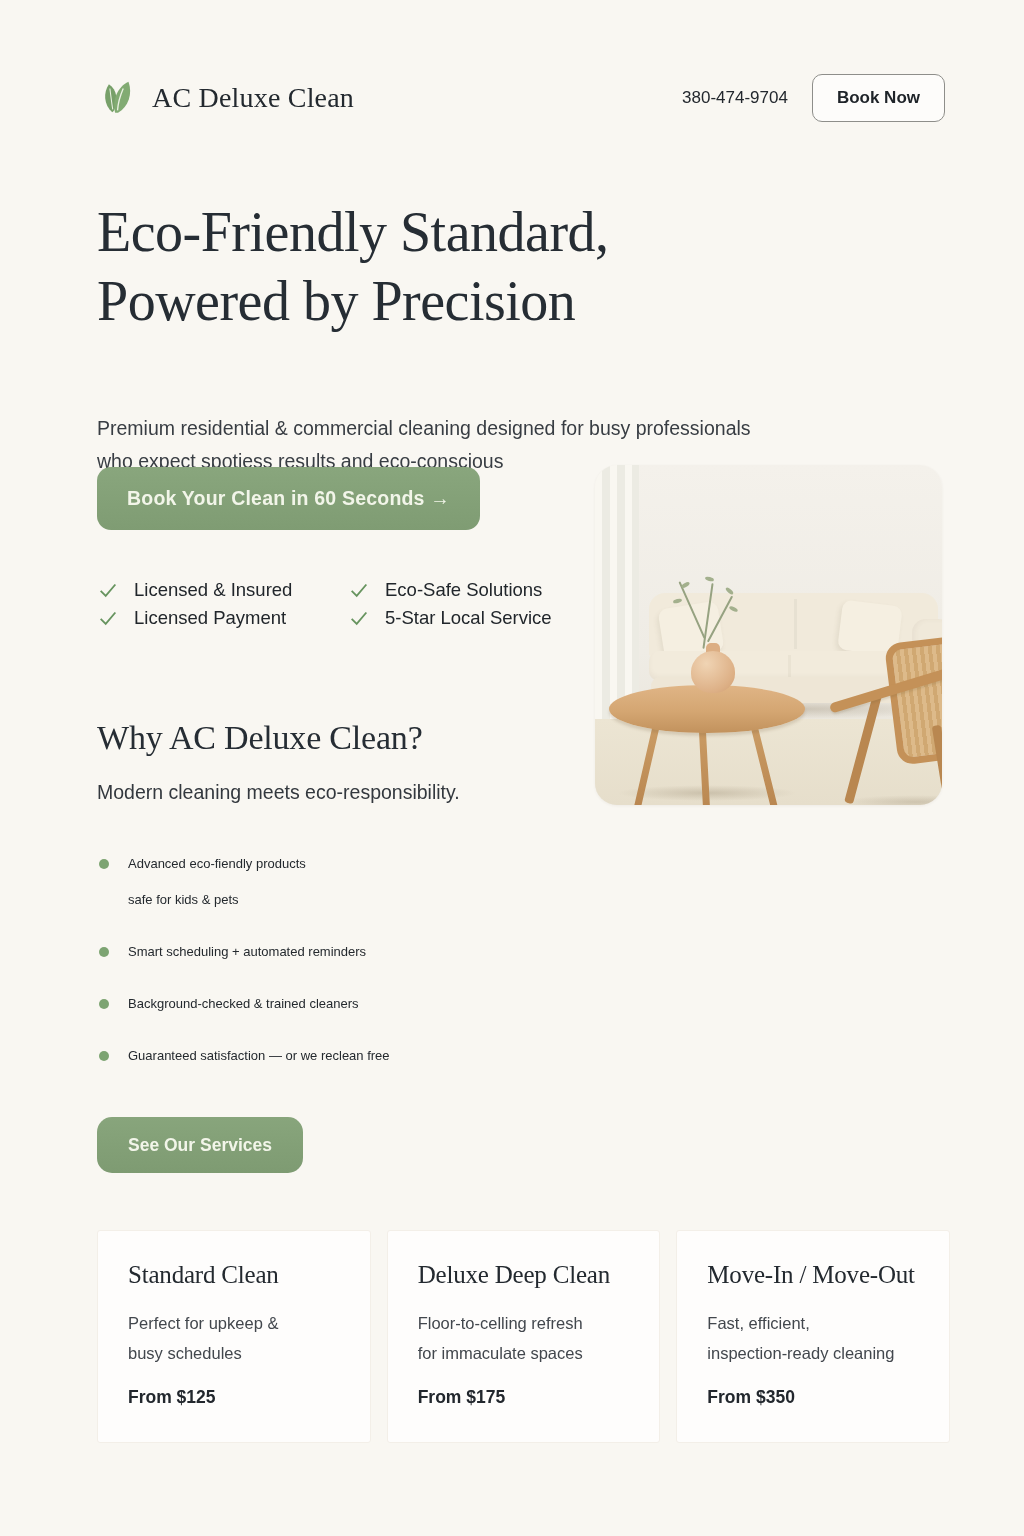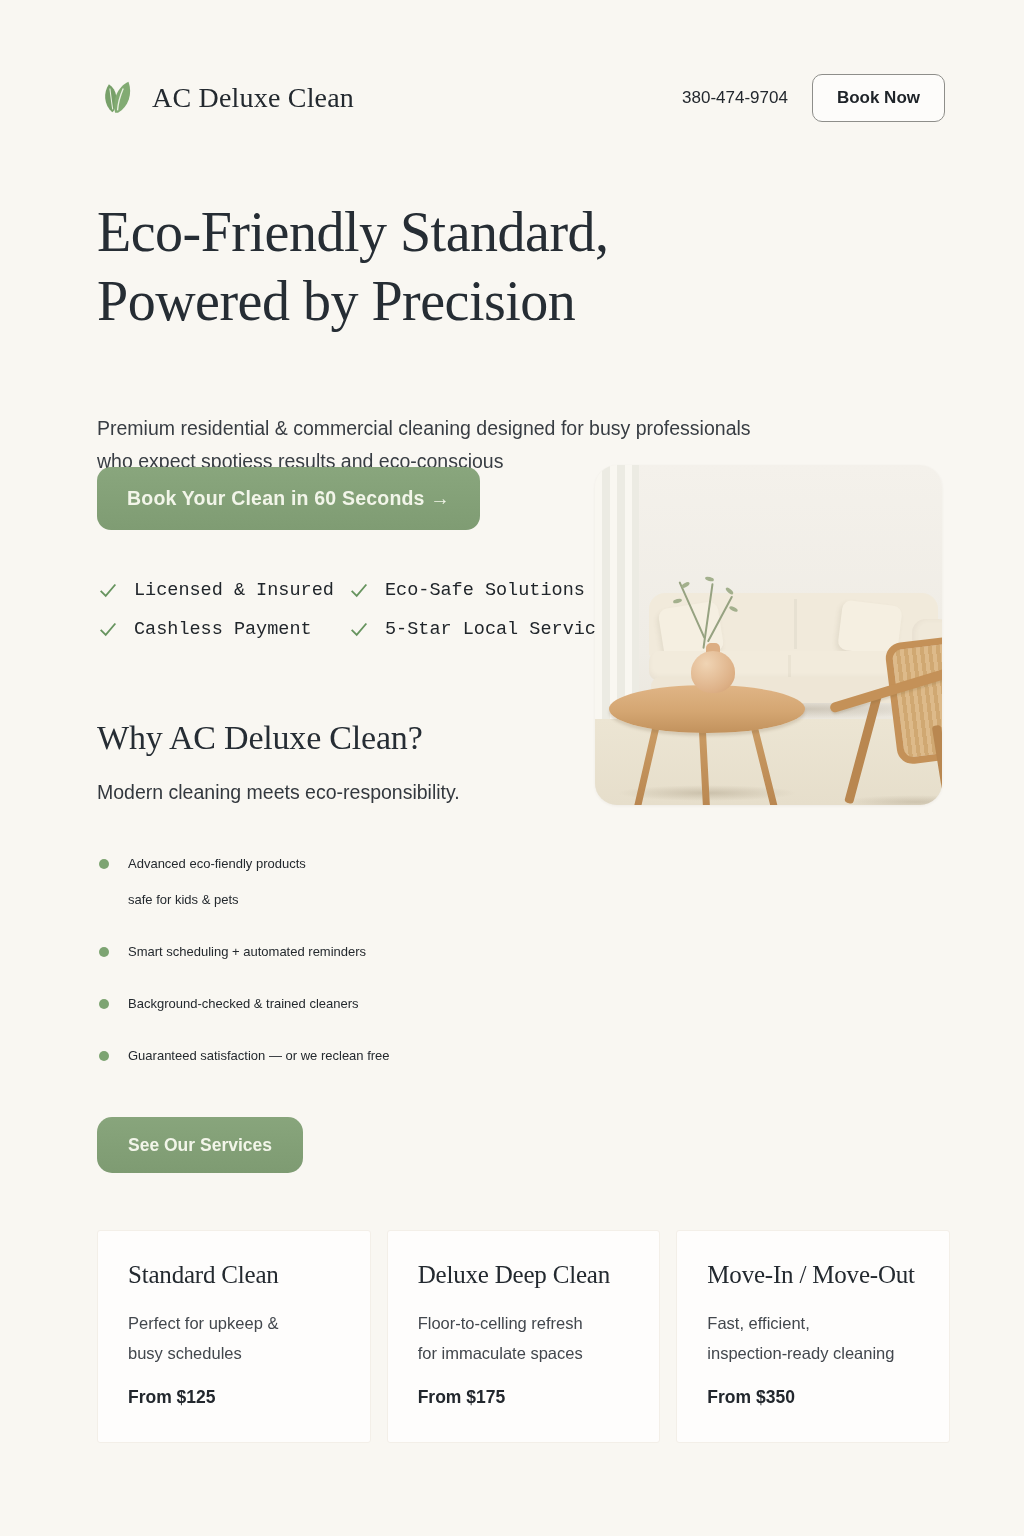--- a/index.html
+++ b/index.html
@@ -22,21 +22,21 @@
   .h1 { position:absolute; left:97px; top:198px; font-family:"Liberation Serif","DejaVu Serif",serif;
         font-size:56px; line-height:69px; color:#262d34; letter-spacing:-0.5px; font-weight:normal; }
   .subtitle { position:absolute; left:97px; top:366px; font-size:19.5px; line-height:33px; color:#383d43;margin-top:46px; }
 
   .cta-btn { position:absolute; left:97px; top:467px; width:383px; height:63px;
              background:linear-gradient(180deg,#89a67d,#7f9c73); border:none; border-radius:14px;
              color:#f2f5e9; font-size:19.5px; font-weight:bold; font-family:inherit; cursor:pointer;
              display:flex; align-items:center; justify-content:center; letter-spacing:0.2px; }
 
   .features { position:absolute; left:97px; top:579px; display:grid;
-              grid-template-columns:251px auto; row-gap:17px;font-family:Liberation Mono, monospace; }
+              grid-template-columns:251px auto; row-gap:6px; }
   .feature { display:flex; align-items:center; gap:15px; font-size:18.5px; color:#21262b; }
   .check-svg { width:22px; height:22px; flex:0 0 auto; }
 
   
   .photo { position:absolute; left:595px; top:465px; width:347px; height:340px; border-radius:22px;
            overflow:hidden; background:linear-gradient(180deg,#f4f1eb 0%,#efece5 55%,#ebe7de 75%);
            box-shadow:0 1px 3px rgba(60,50,30,0.06); }
   .ph-floor { position:absolute; left:0; right:0; bottom:0; height:86px;
               background:linear-gradient(180deg,#ece5d3,#e6decb); }
   .ph-curtain { position:absolute; left:0; top:0; width:44px; height:266px;
@@ -161,21 +161,21 @@
     <div class="feature">
       <svg class="check-svg" viewBox="0 0 24 24">
         <path d="M4 13 L9.5 18.5 L20 6" stroke="#67945f" stroke-width="2" fill="none"></path>
         </svg>
       <span>Eco-Safe Solutions</span>
     </div>
     <div class="feature">
       <svg class="check-svg" viewBox="0 0 24 24">
         <path d="M4 13 L9.5 18.5 L20 6" stroke="#67945f" stroke-width="2" fill="none"></path>
         </svg>
-      <span>Cashless Payment</span>
+      <span>Licensed Payment</span>
     </div>
     <div class="feature">
       <svg class="check-svg" viewBox="0 0 24 24">
         <path d="M4 13 L9.5 18.5 L20 6" stroke="#67945f" stroke-width="2" fill="none"></path>
         </svg>
       <span>5-Star Local Service</span>
     </div>
   </div>
 
   <div class="photo">

